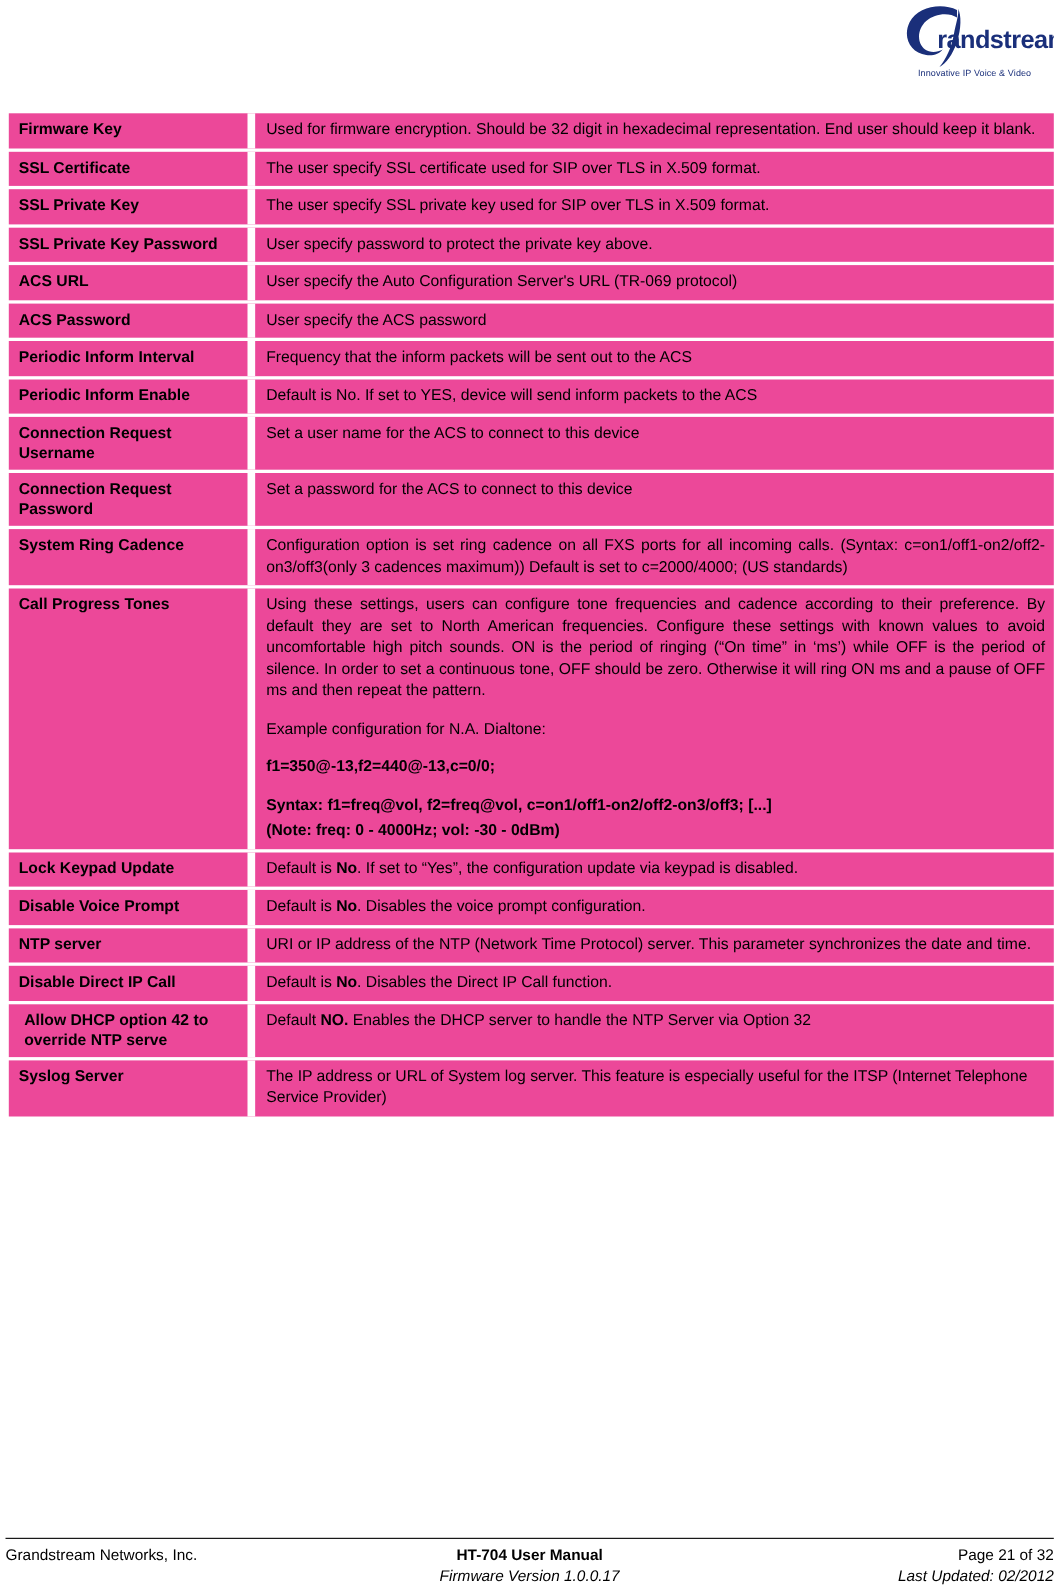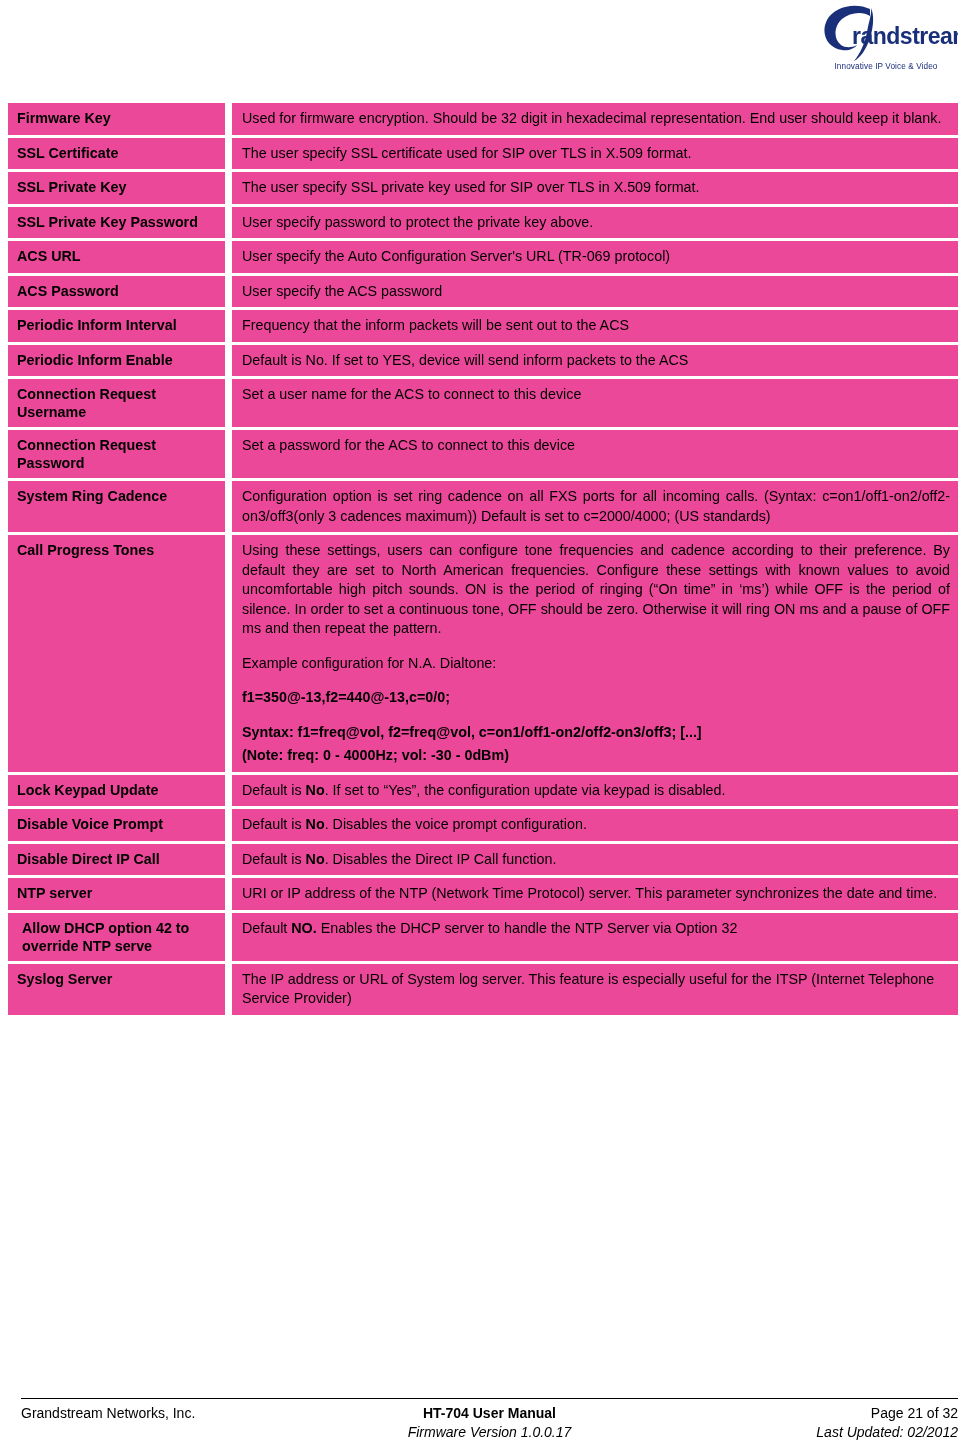--- a/index.html
+++ b/index.html
@@ -98,21 +98,21 @@
     text-align: left;
   }
 
   
   .pad-sm { padding-bottom: 20px; }
   .pad-md { padding-bottom: 30px; }
 
   
   .page-footer {
     position: absolute;
-    left: 21px;
+    left: 5px;
     right: 8px;
     bottom: 8px;
     border-top: 1.6px solid #000000;
     padding-top: 5px;
     font-size: 14px;
     line-height: 19px;
   }
   .footer-grid {
     display: flex;
     justify-content: space-between;
@@ -218,27 +218,27 @@
       <td class="label-cell">Lock Keypad Update</td>
       <td class="desc-cell nojustify"><span>Default is </span><span class="b">No</span><span>. If set to “Yes”, the configuration update via keypad is disabled.</span></td>
     </tr>
 
     <tr>
       <td class="label-cell">Disable Voice Prompt</td>
       <td class="desc-cell nojustify"><span>Default is </span><span class="b">No</span><span>. Disables the voice prompt configuration.</span></td>
     </tr>
 
     <tr>
+      <td class="label-cell pad-sm">NTP server</td>
+      <td class="desc-cell pad-sm">URI or IP address of the NTP (Network Time Protocol) server. This parameter synchronizes the date and time.</td>
+    </tr>
+
+    <tr>
       <td class="label-cell">Disable Direct IP Call</td>
       <td class="desc-cell nojustify"><span>Default is </span><span class="b">No</span><span>. Disables the Direct IP Call function.</span></td>
-    </tr>
-
-    <tr>
-      <td class="label-cell pad-sm">NTP server</td>
-      <td class="desc-cell pad-sm">URI or IP address of the NTP (Network Time Protocol) server. This parameter synchronizes the date and time.</td>
     </tr>
 
     <tr class="indent-row">
       <td class="label-cell pad-sm">Allow DHCP option 42 to override NTP serve</td>
       <td class="desc-cell nojustify pad-sm"><span>Default </span><span class="b">NO.</span><span> Enables the DHCP server to handle the NTP Server via Option 32</span></td>
     </tr>
 
     <tr>
       <td class="label-cell pad-md">Syslog Server</td>
       <td class="desc-cell nojustify pad-md">The IP address or URL of System log server. This feature is especially useful for the ITSP (Internet Telephone Service Provider)</td>

